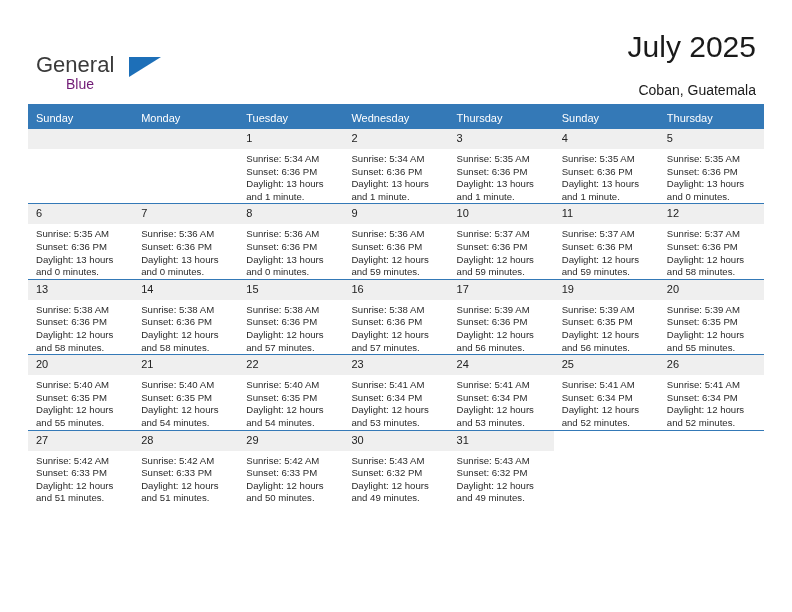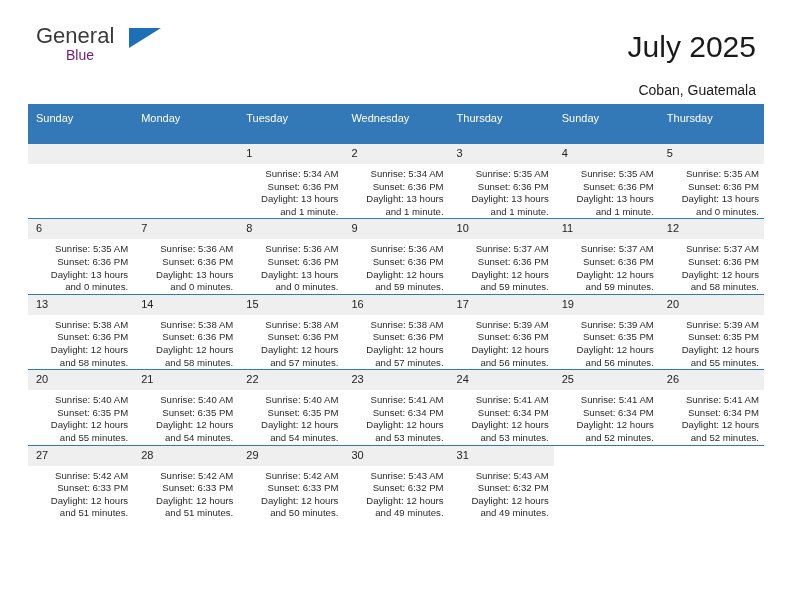--- a/index.html
+++ b/index.html
@@ -25,21 +25,21 @@
   .header {
     position: absolute;
     left: 0;
     top: 0;
     width: 792px;
     height: 100px;
   }
   .logo {
     position: absolute;
     left: 36px;
-    top: 24px;
+    top: 53px;
     width: 130px;
     height: 52px;
   }
   .logo-general {
     position: absolute;
     left: 0;
     top: 0;
     font-size: 22px;
     line-height: 24px;
     color: #3a3a3a;
@@ -93,21 +93,21 @@
     width: 736px;
     border-collapse: collapse;
     table-layout: fixed;
   }
   .calendar th {
     background: #3479b7;
     color: #ffffff;
     font-size: 11px;
     font-weight: normal;
     text-align: left;
-    padding: 5px 0 17px 8px;
+    padding: 5px 0 2px 8px;
     height: 18px;
     border: none;
   }
   .calendar td {
     width: 105.14px;
     height: 74px;
     vertical-align: top;
     padding: 0;
     border: none;
     border-top: 1px solid #3479b7;
@@ -126,21 +126,20 @@
     min-height: 13px;
   }
   .daynum.empty {
     color: transparent;
   }
   .info {
     padding: 4px 5px 0 8px;
     font-size: 9.6px;
     line-height: 12.6px;
     color: #2b2b2b;
-    text-align: right;
   }
   .info div {
     white-space: normal;
   }
   td.blank .daynum {
     background: #efefef;
   }
   td.blank.nostrip .daynum {
     background: #ffffff;
   }

